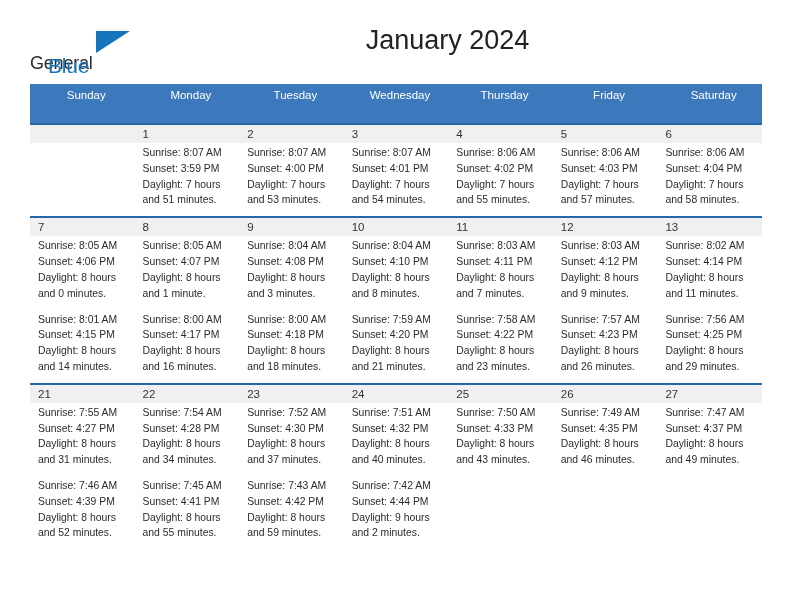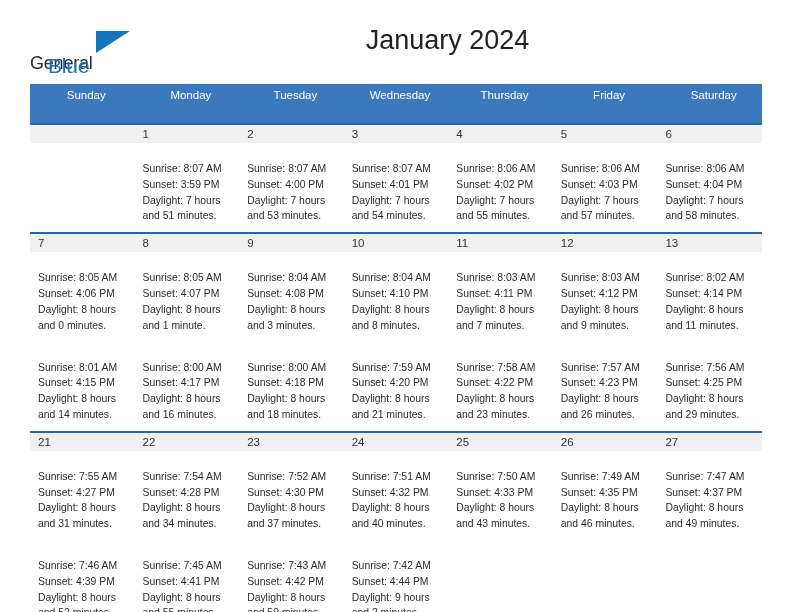--- a/index.html
+++ b/index.html
@@ -112,21 +112,21 @@
     padding: 3px 0 3px 8px;
     height: 18px;
     box-sizing: border-box;
     vertical-align: top;
   }
 
   .info-row td {
     background: #ffffff;
     font-size: 10.4px;
     color: #2b2b2b;
-    padding: 18px 6px 8px 8px;
+    padding: 2px 6px 8px 8px;
     vertical-align: top;
     line-height: 1.52;
     height: 62px;
     box-sizing: border-box;
   }
   .info-row td div { white-space: nowrap; }
 </style>
 </head>
 <body>
 

